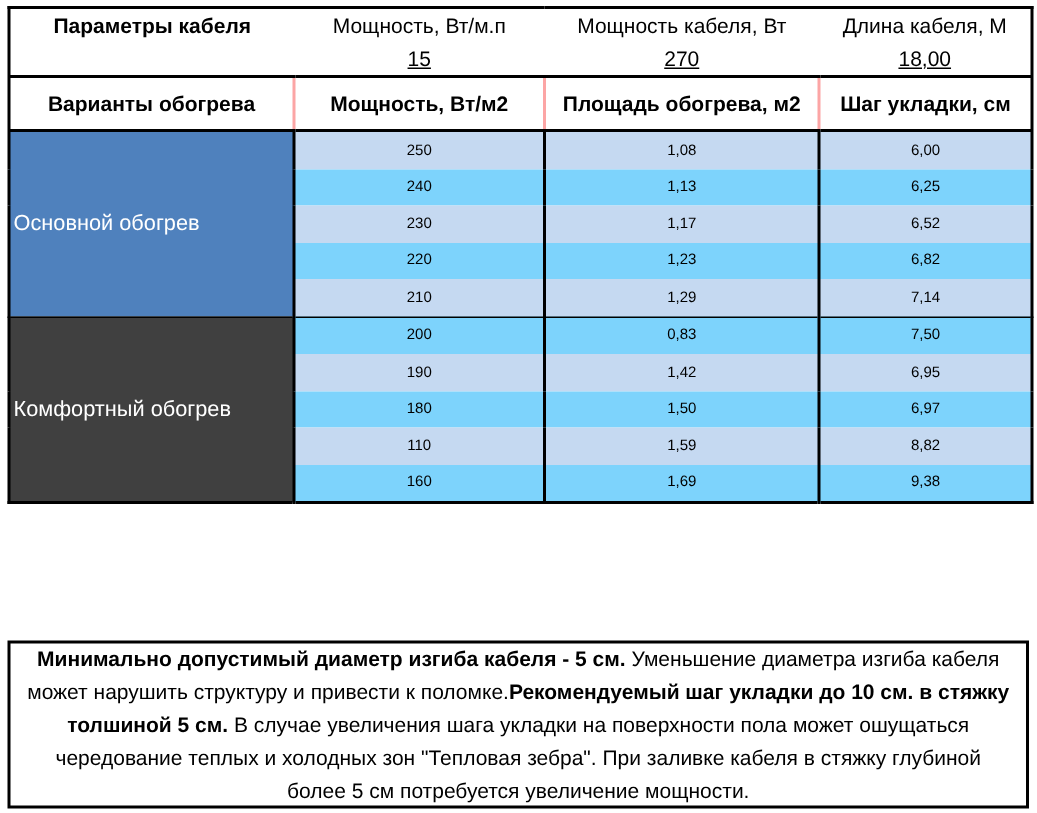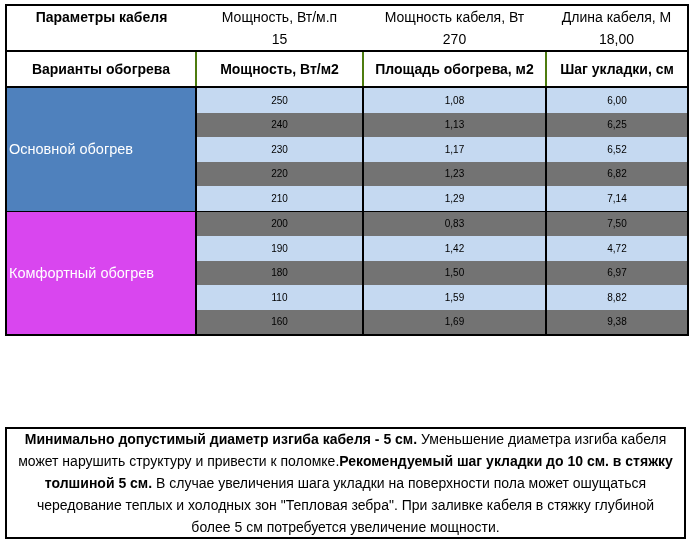--- a/index.html
+++ b/index.html
@@ -10,39 +10,39 @@
   table.main-table{
     position:absolute;top:4px;left:5px;width:682px;
     border-collapse:collapse;table-layout:fixed;
     border:2.5px solid #000;
   }
   .band-row td{
     border:none;height:22px;text-align:center;vertical-align:middle;
     font-size:14px;padding:0 2px;
   }
   .band-title{font-weight:bold;}
-  .band-values td{border-bottom:2.5px solid #000;}
+  .band-values td{border-bottom:2.5px solid #000;text-decoration:underline;}
   .header-row td{
     height:34px;text-align:center;vertical-align:middle;
     font-weight:bold;font-size:14px;
-    border-bottom:2.5px solid #000;border-left:2px solid #4d7c0f;padding:0 2px;
+    border-bottom:2.5px solid #000;border-left:2px solid #fca5a5;padding:0 2px;
   }
   .header-row td:first-child{border-left:none;margin-left:28px;}
   td.data-cell{
     height:24.5px;text-align:center;vertical-align:middle;
     font-size:10px;border-left:2px solid #000;padding:0 2px;
   }
   tr.stripe td.data-cell{background:#C5D9F1;}
-  tr.plain td.data-cell{background:#737373;}
+  tr.plain td.data-cell{background:#7dd3fc;}
   td.section-cell{
     vertical-align:middle;color:#fff;
     font-size:14.5px;border:none;padding:0 2px;
   }
   td.section-cell.primary{background:#4F81BD;}
-  td.section-cell.comfort{background:#d946ef;}
+  td.section-cell.comfort{background:#404040;}
   tr.section-start td{border-top:1.5px solid #000;}
   .note-box{
     position:absolute;top:427px;left:5px;width:681px;height:112px;
     box-sizing:border-box;border:2px solid #000;
     display:flex;align-items:center;justify-content:center;
     padding:2px 10px;
   }
   .note-text{
     text-align:center;font-size:14px;line-height:22px;
   }
@@ -108,21 +108,21 @@
         </tr>
         <tr class="plain section-start">
           <td class="section-cell comfort" rowspan="5">Комфортный обогрев</td>
           <td class="data-cell">200</td>
           <td class="data-cell">0,83</td>
           <td class="data-cell">7,50</td>
         </tr>
         <tr class="stripe">
           <td class="data-cell">190</td>
           <td class="data-cell">1,42</td>
-          <td class="data-cell">4,72</td>
+          <td class="data-cell">6,95</td>
         </tr>
         <tr class="plain">
           <td class="data-cell">180</td>
           <td class="data-cell">1,50</td>
           <td class="data-cell">6,97</td>
         </tr>
         <tr class="stripe">
           <td class="data-cell">110</td>
           <td class="data-cell">1,59</td>
           <td class="data-cell">8,82</td>

